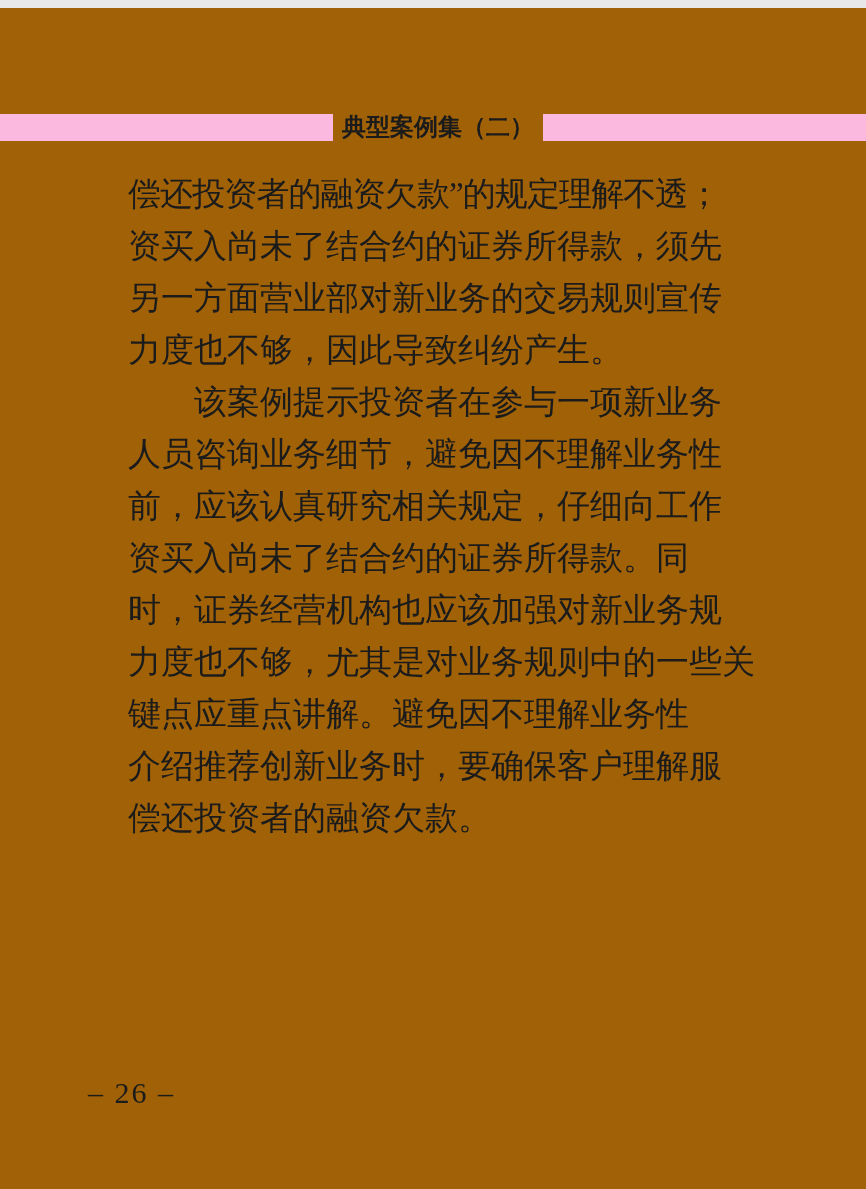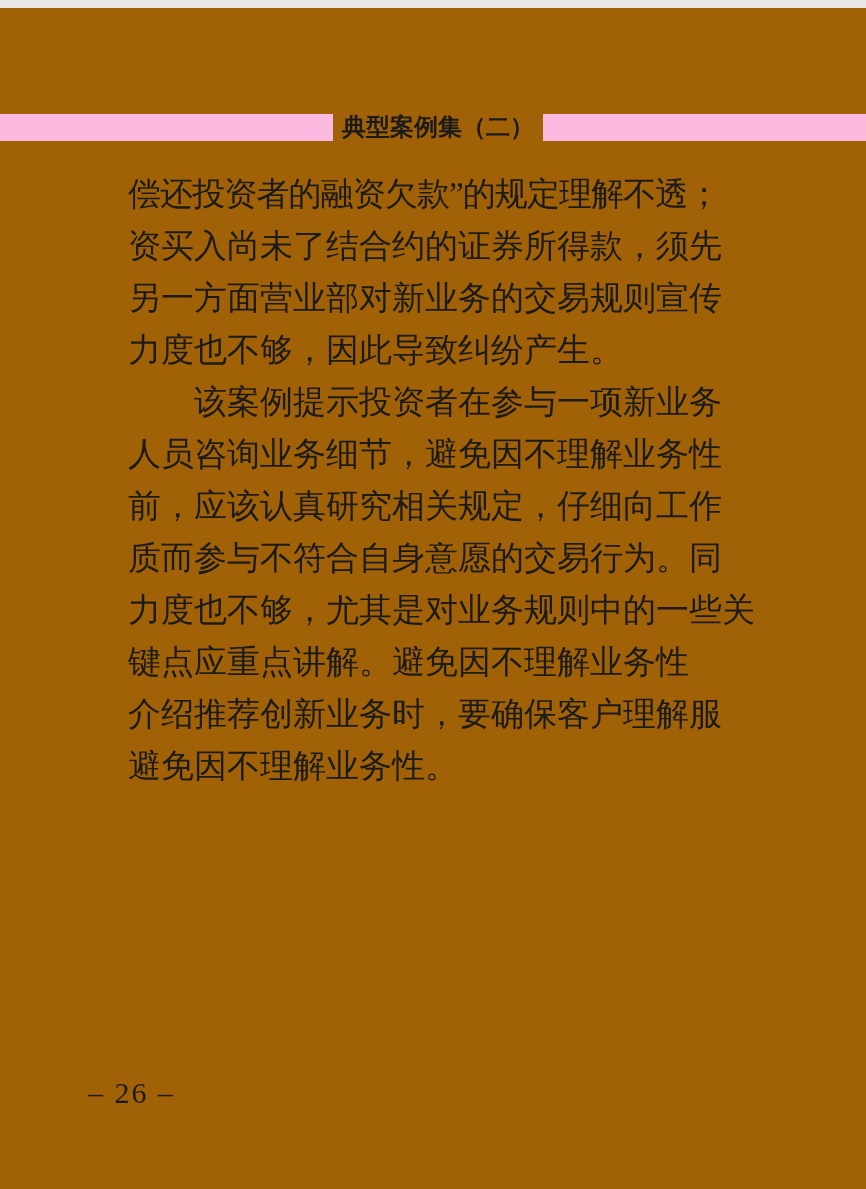--- a/index.html
+++ b/index.html
@@ -85,22 +85,23 @@
   </div>
 
   <div class="body-text">
     <div class="text-line tight">偿还投资者的融资欠款”的规定理解不透；</div>
     <div class="text-line">资买入尚未了结合约的证券所得款，须先</div>
     <div class="text-line">另一方面营业部对新业务的交易规则宣传</div>
     <div class="text-line">力度也不够，因此导致纠纷产生。</div>
     <div class="text-line indent">该案例提示投资者在参与一项新业务</div>
     <div class="text-line">人员咨询业务细节，避免因不理解业务性</div>
     <div class="text-line">前，应该认真研究相关规定，仔细向工作</div>
-    <div class="text-line">质而参与不符合自身意愿的交易行为。同</div>
+    <div class="text-line">资买入尚未了结合约的证券所得款。同</div>
+    <div class="text-line">时，证券经营机构也应该加强对新业务规</div>
     <div class="text-line">力度也不够，尤其是对业务规则中的一些关</div>
     <div class="text-line">键点应重点讲解。避免因不理解业务性</div>
     <div class="text-line">介绍推荐创新业务时，要确保客户理解服</div>
-    <div class="text-line">避免因不理解业务性。</div>
+    <div class="text-line">偿还投资者的融资欠款。</div>
   </div>
 
   <div class="page-number">– 26 –</div>
 
 </div>
 
 </body></html>

